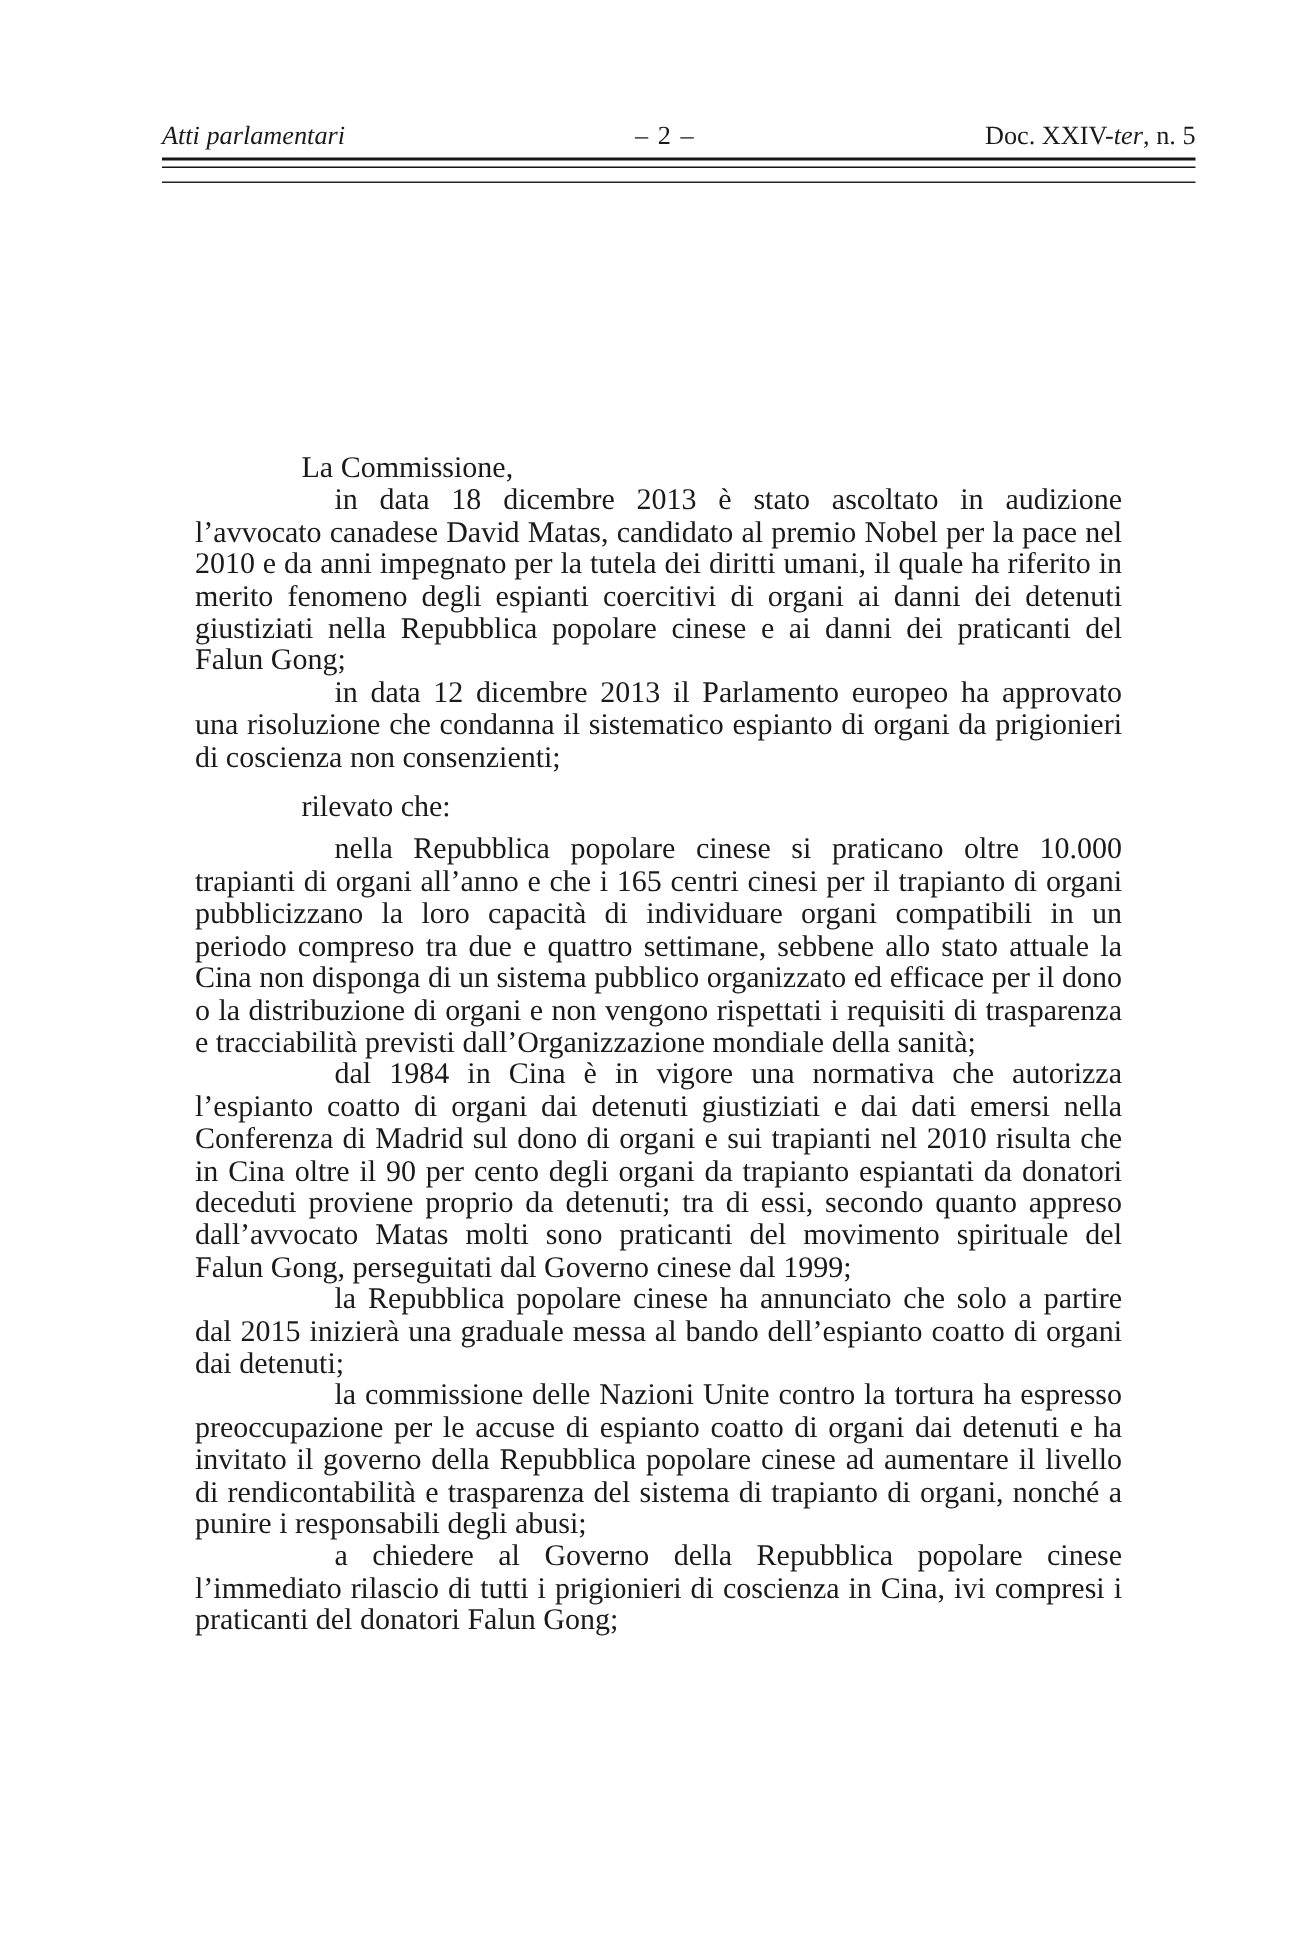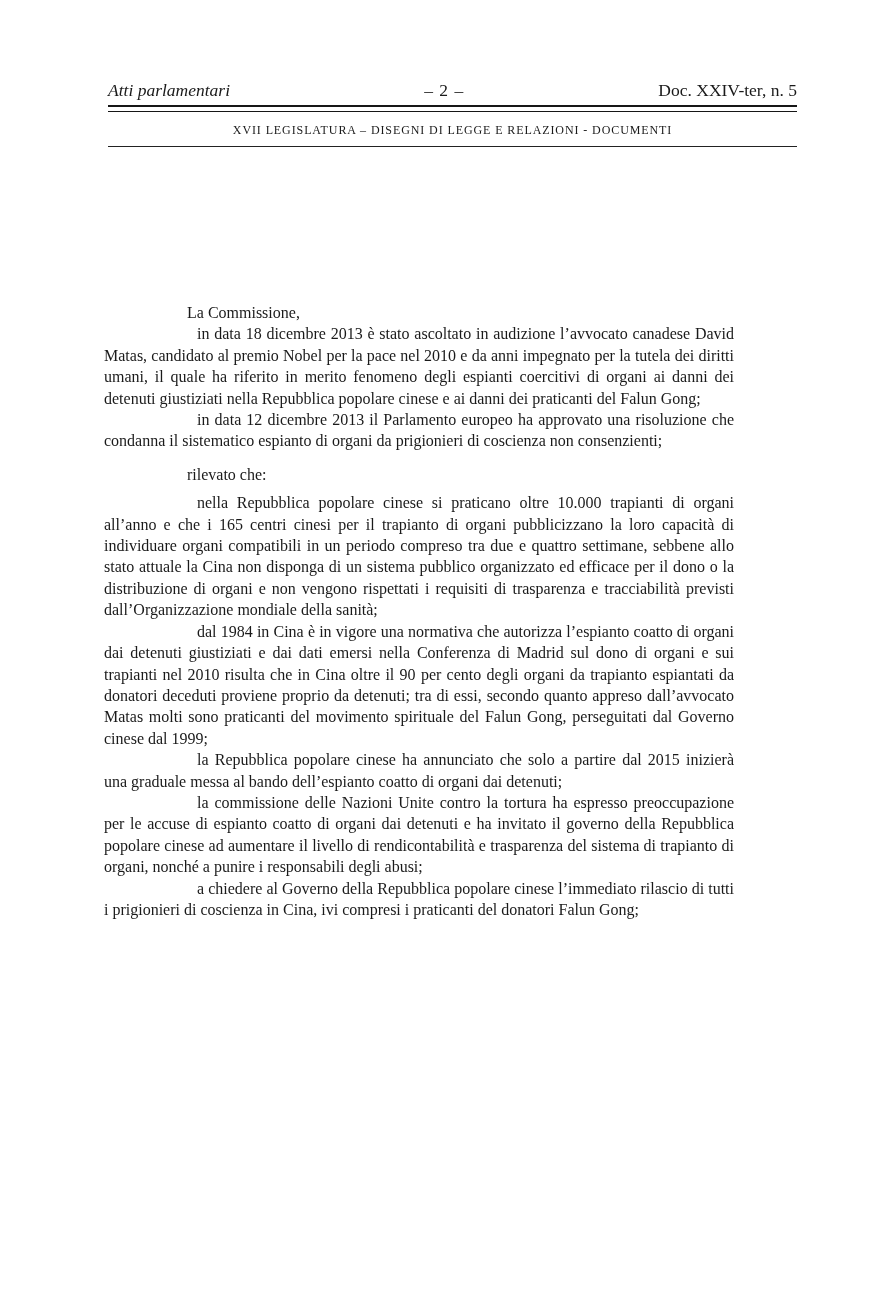--- a/index.html
+++ b/index.html
@@ -23,21 +23,21 @@
     justify-content: space-between;
     align-items: baseline;
     font-size: 17.5px;
     line-height: 20px;
     white-space: nowrap;
     gap: 17px;
   }
   .journal-title { font-style: italic; }
   .page-number { letter-spacing: 1px; }
   .doc-ref { }
-  .doc-ref .it { }
+  .doc-ref .it { font-style: italic; }
   .double-rule {
     margin-top: 5px;
     height: 4px;
     border-top: 2.5px solid #161616;
     border-bottom: 1.5px solid #161616;
   }
   .legislature-line {
     margin-top: 11px;
     text-align: center;
     font-size: 12px;
@@ -45,45 +45,44 @@
     line-height: 14px;
     white-space: nowrap;
   }
   .single-rule {
     margin-top: 9px;
     border-top: 1.5px solid #222222;
     height: 0;
   }
   .content {
     position: absolute;
-    left: 104px;
+    left: 118px;
     top: 302px;
     width: 630px;
-    font-size: 16px;
+    font-size: 20px;
     line-height: 21.4px;
     text-align: justify;
   }
   .content p { margin: 0; }
   p.opening   { text-indent: 83px; }
   p.sec-head  { text-indent: 83px; margin-top: 12px; margin-bottom: 7px; }
-  p.para      { text-indent: 93px; }
+  p.para      { text-indent: 93px; margin-left: 12px; }
 </style>
 </head>
 <body>
 
 <div class="page">
 
   <div class="doc-header">
     <div class="header-row">
       <span class="journal-title">Atti parlamentari</span>
       <span class="page-number">– 2 –</span>
       <span class="doc-ref"><span>Doc. XXIV-</span><span class="it">ter</span><span>, n. 5</span></span>
     </div>
     <div class="double-rule"></div>
-    <div class="legislature-line">XVII LEGISLATURA – DISEGNI DI LEGGE E RELAZIONI - DOCUMENTI</div>
     <div class="single-rule"></div>
   </div>
 
   <div class="content">
     <p class="opening">La Commissione,</p>
 
     <p class="para">in data 18 dicembre 2013 è stato ascoltato in audizione l’avvocato canadese David Matas, candidato al premio Nobel per la pace nel 2010 e da anni impegnato per la tutela dei diritti umani, il quale ha riferito in merito fenomeno degli espianti coercitivi di organi ai danni dei detenuti giustiziati nella Repubblica popolare cinese e ai danni dei praticanti del Falun Gong;</p>
     <p class="para">in data 12 dicembre 2013 il Parlamento europeo ha approvato una risoluzione che condanna il sistematico espianto di organi da prigionieri di coscienza non consenzienti;</p>
 
     <p class="sec-head">rilevato che:</p>

